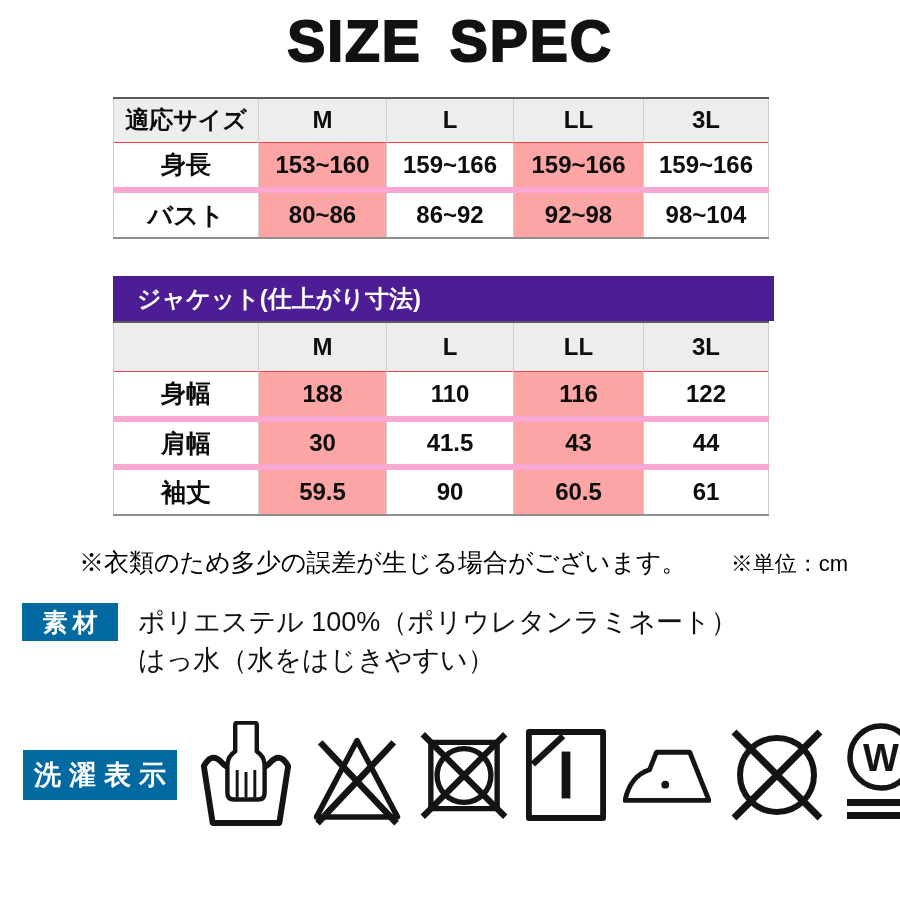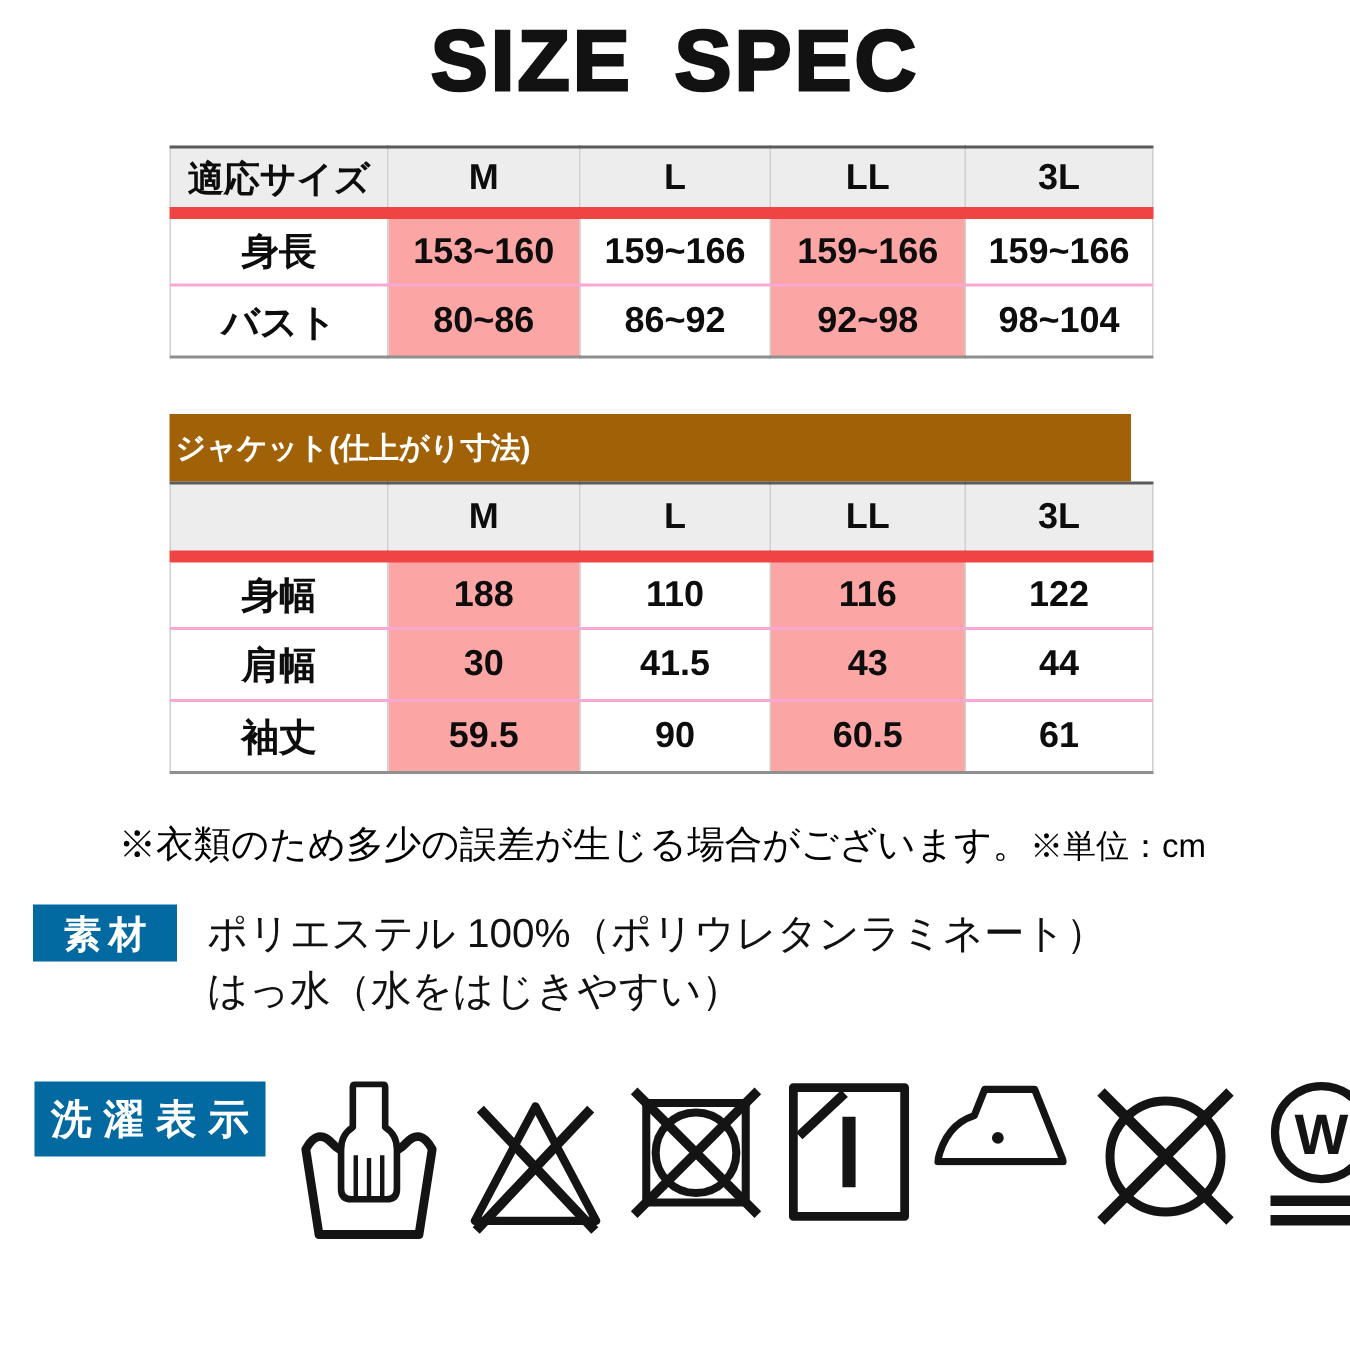--- a/index.html
+++ b/index.html
@@ -42,53 +42,53 @@
     text-align: center;
     vertical-align: middle;
     font-weight: bold;
     font-size: 24px;
     padding: 0;
     color: #0d0d0d;
   }
   table.spec thead tr {
     background: #ededed;
     height: 44px;
-    border-bottom: 8px solid #ef4444;
+    border-bottom: 1px solid #ef4444;
   }
   table.spec tbody tr {
     height: 48px;
-    border-bottom: 2px solid #f9a8d4;
+    border-bottom: 6px solid #f9a8d4;
   }
   table.spec tbody tr:last-child { border-bottom: none; }
   table.spec tbody th { background: #ffffff; font-size: 25px; }
   table.spec td.shade { background: #fca5a5; }
   table.spec.t2 thead tr { height: 49px; }
 
   
   .dark-bar {
     margin: 37px 0 0 113px;
     width: 637px;
     height: 45px;
-    background: #a16207;
+    background: #4c1d95;
     color: #ffffff;
-    font-size: 20px;
+    font-size: 24px;
     font-weight: bold;
     display: flex;
     align-items: center;
-    padding-left: 4px;
+    padding-left: 24px;
   }
 
   
   .notes-row {
     margin: 30px 0 0 79px;
     display: flex;
     align-items: baseline;
   }
   .note-main { font-size: 25px; color: #000; }
-  .note-unit { font-size: 22px; color: #000; }
+  .note-unit { font-size: 22px; color: #000; margin-left: 44px; }
 
   
   .material-row {
     margin: 24px 0 0 22px;
     display: flex;
     align-items: flex-start;
     gap: 20px;
   }
   .badge {
     background: #0369a1;
@@ -102,20 +102,21 @@
   .badge-material {
     width: 96px; height: 38px;
     font-size: 25px; letter-spacing: 5px; text-indent: 5px;
   }
   .material-text { font-size: 27px; line-height: 38px; color: #111; }
 
   
   .care-row {
     margin: 42px 0 0 23px;
     display: flex;
+    align-items: center;
     gap: 16px;
   }
   .badge-care {
     width: 154px; height: 50px;
     font-size: 27px; letter-spacing: 8px; text-indent: 8px;
     margin-right: 4px;
   }
   .sym { display: inline-flex; }
   .sym svg { display: block; }
   .stroke { fill: none; stroke: #141414; stroke-linejoin: round; stroke-linecap: butt; }

